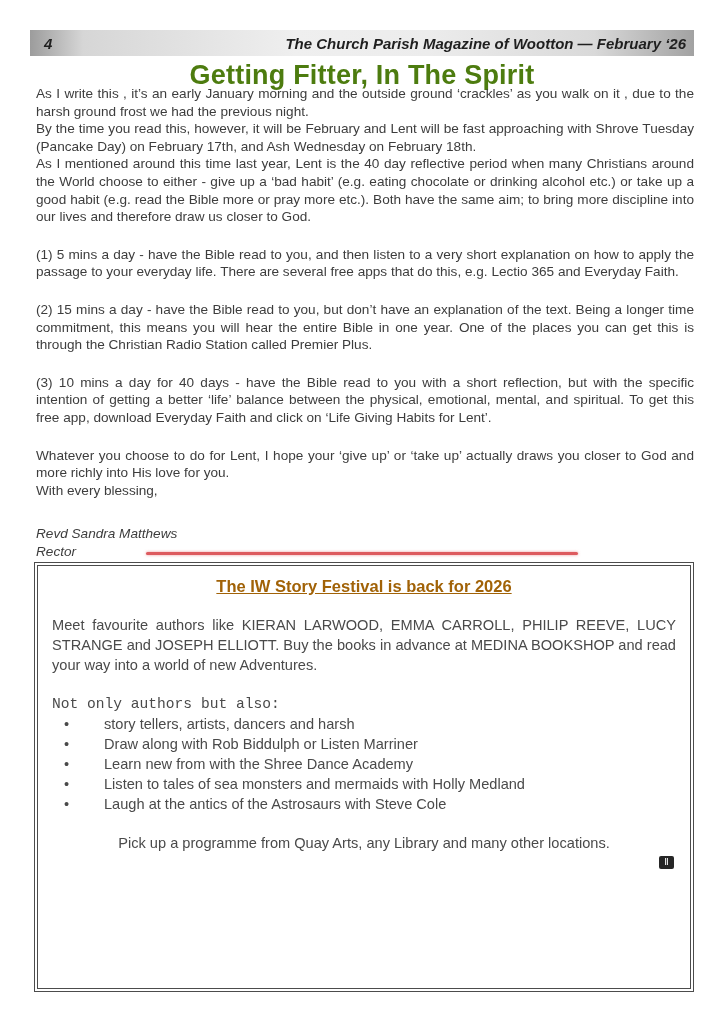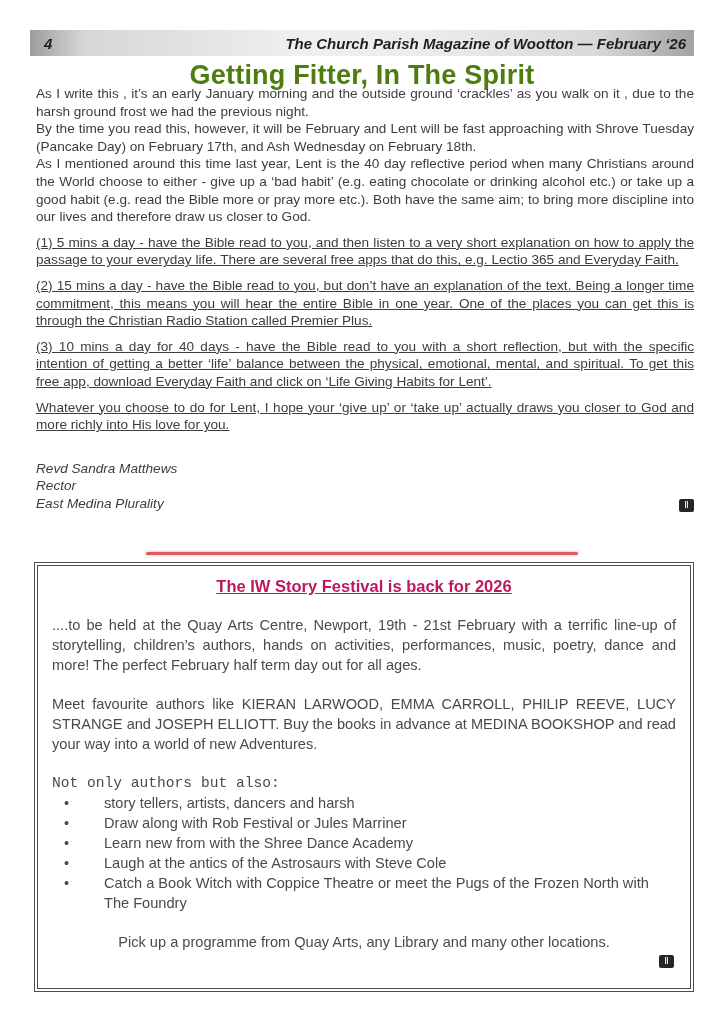--- a/index.html
+++ b/index.html
@@ -23,21 +23,21 @@
   .article-title{
     position:absolute;top:60px;left:36px;width:652px;
     text-align:center;font-weight:bold;font-size:27px;color:#4d7c0f;
     letter-spacing:.2px;
   }
   .article{
     position:absolute;top:85px;left:36px;width:658px;
     font-size:13.6px;line-height:17.6px;text-align:justify;
   }
   .article p{margin:0;}
-  .article p.gap{margin-top:8px;text-decoration:underline;}
+  .article p.gap{margin-top:20px;}
   .signature-row{
     margin-top:26px;
     display:flex;justify-content:space-between;align-items:flex-end;
   }
   .signature{font-style:italic;line-height:17.6px;}
   .dingbat{
     display:inline-block;width:15px;height:13px;background:#262626;
     color:#e8e8e8;font-size:9px;line-height:13px;text-align:center;
     font-style:italic;font-weight:bold;border-radius:2px;overflow:hidden;
   }
@@ -48,21 +48,21 @@
     box-shadow:0 0 3px rgba(226,110,114,.7);
   }
   
   .festival-box{
     position:absolute;top:562px;left:34px;width:660px;height:430px;
     border:4px double #4c4c4c;background:#fff;box-sizing:border-box;
     padding:9px 14px 6px 14px;
     font-size:14.6px;line-height:20px;color:#4a4a4a;text-align:justify;
   }
   .festival-title{
-    text-align:center;font-weight:bold;font-size:16.5px;color:#be185d;
+    text-align:center;font-weight:bold;font-size:16.5px;color:#a16207;
     text-decoration:underline;margin:1px 0 0 0;
   }
   .festival-box p{margin:0;}
   .festival-box p.gap{margin-top:19px;}
   .bullets{margin:0;}
   .bullet-row{position:relative;padding-left:52px;text-align:left;}
   .bullet-row::before{
     content:"\2022";position:absolute;left:12px;top:0;color:#4a4a4a;
   }
   .closing{margin-top:19px;text-align:center;}
@@ -83,44 +83,44 @@
   <div class="article-title">Getting Fitter, In The Spirit</div>
 
   <div class="article">
     <p>As I write this , it’s an early January morning and the outside ground ‘crackles’ as you walk on it , due to the harsh ground frost we had the previous night.</p>
     <p>By the time you read this, however, it will be February and Lent will be fast approaching with Shrove Tuesday (Pancake Day) on February 17th, and Ash Wednesday on February 18th.</p>
     <p>As I mentioned around this time last year, Lent is the 40 day reflective period when many Christians around the World choose to either - give up a ‘bad habit’ (e.g. eating chocolate or drinking alcohol etc.) or take up a good habit (e.g. read the Bible more or pray more etc.). Both have the same aim; to bring more discipline into our lives and therefore draw us closer to God.</p>
     <p class="gap">(1) 5 mins a day - have the Bible read to you, and then listen to a very short explanation on how to apply the passage to your everyday life. There are several free apps that do this, e.g. Lectio 365 and Everyday Faith.</p>
     <p class="gap">(2) 15 mins a day - have the Bible read to you, but don’t have an explanation of the text. Being a longer time commitment, this means you will hear the entire Bible in one year. One of the places you can get this is through the Christian Radio Station called Premier Plus.</p>
     <p class="gap">(3) 10 mins a day for 40 days - have the Bible read to you with a short reflection, but with the specific intention of getting a better ‘life’ balance between the physical, emotional, mental, and spiritual. To get this free app, download Everyday Faith and click on ‘Life Giving Habits for Lent’.</p>
     <p class="gap">Whatever you choose to do for Lent, I hope your ‘give up’ or ‘take up’ actually draws you closer to God and more richly into His love for you.</p>
+    <p>With every blessing,</p>
 
     <div class="signature-row">
       <div class="signature">
         <div>Revd Sandra Matthews</div>
         <div>Rector</div>
         <div>East Medina Plurality</div>
       </div>
       <span class="dingbat">‖</span>
     </div>
   </div>
 
   <div class="divider"></div>
 
   <div class="festival-box">
     <div class="festival-title">The IW Story Festival is back for 2026</div>
-    <p class="gap">....to be held at the Quay Arts Centre, Newport, 19th - 21st February with a terrific line-up of storytelling, children’s authors, hands on activities, performances, music, poetry, dance and more! The perfect February half term day out for all ages.</p>
     <p class="gap">Meet favourite authors like KIERAN LARWOOD, EMMA CARROLL, PHILIP REEVE, LUCY STRANGE and JOSEPH ELLIOTT. Buy the books in advance at MEDINA BOOKSHOP and read your way into a world of new Adventures.</p>
     <p class="gap" style="text-align:left;font-family:Liberation Mono, monospace;">Not only authors but also:</p>
     <div class="bullets">
       <div class="bullet-row">story tellers, artists, dancers and harsh</div>
-      <div class="bullet-row">Draw along with Rob Festival or Jules Marriner</div>
+      <div class="bullet-row">Draw along with Rob Biddulph or Listen Marriner</div>
       <div class="bullet-row">Learn new from with the Shree Dance Academy</div>
+      <div class="bullet-row">Listen to tales of sea monsters and mermaids with Holly Medland</div>
       <div class="bullet-row">Laugh at the antics of the Astrosaurs with Steve Cole</div>
-      <div class="bullet-row">Catch a Book Witch with Coppice Theatre or meet the Pugs of the Frozen North with The Foundry</div>
     </div>
     <div class="closing">
       <div class="line">Pick up a programme from Quay Arts, any Library and many other locations.</div>
       <div class="line closing-last">
         
         <span class="dingbat">‖</span>
       </div>
     </div>
   </div>
 

